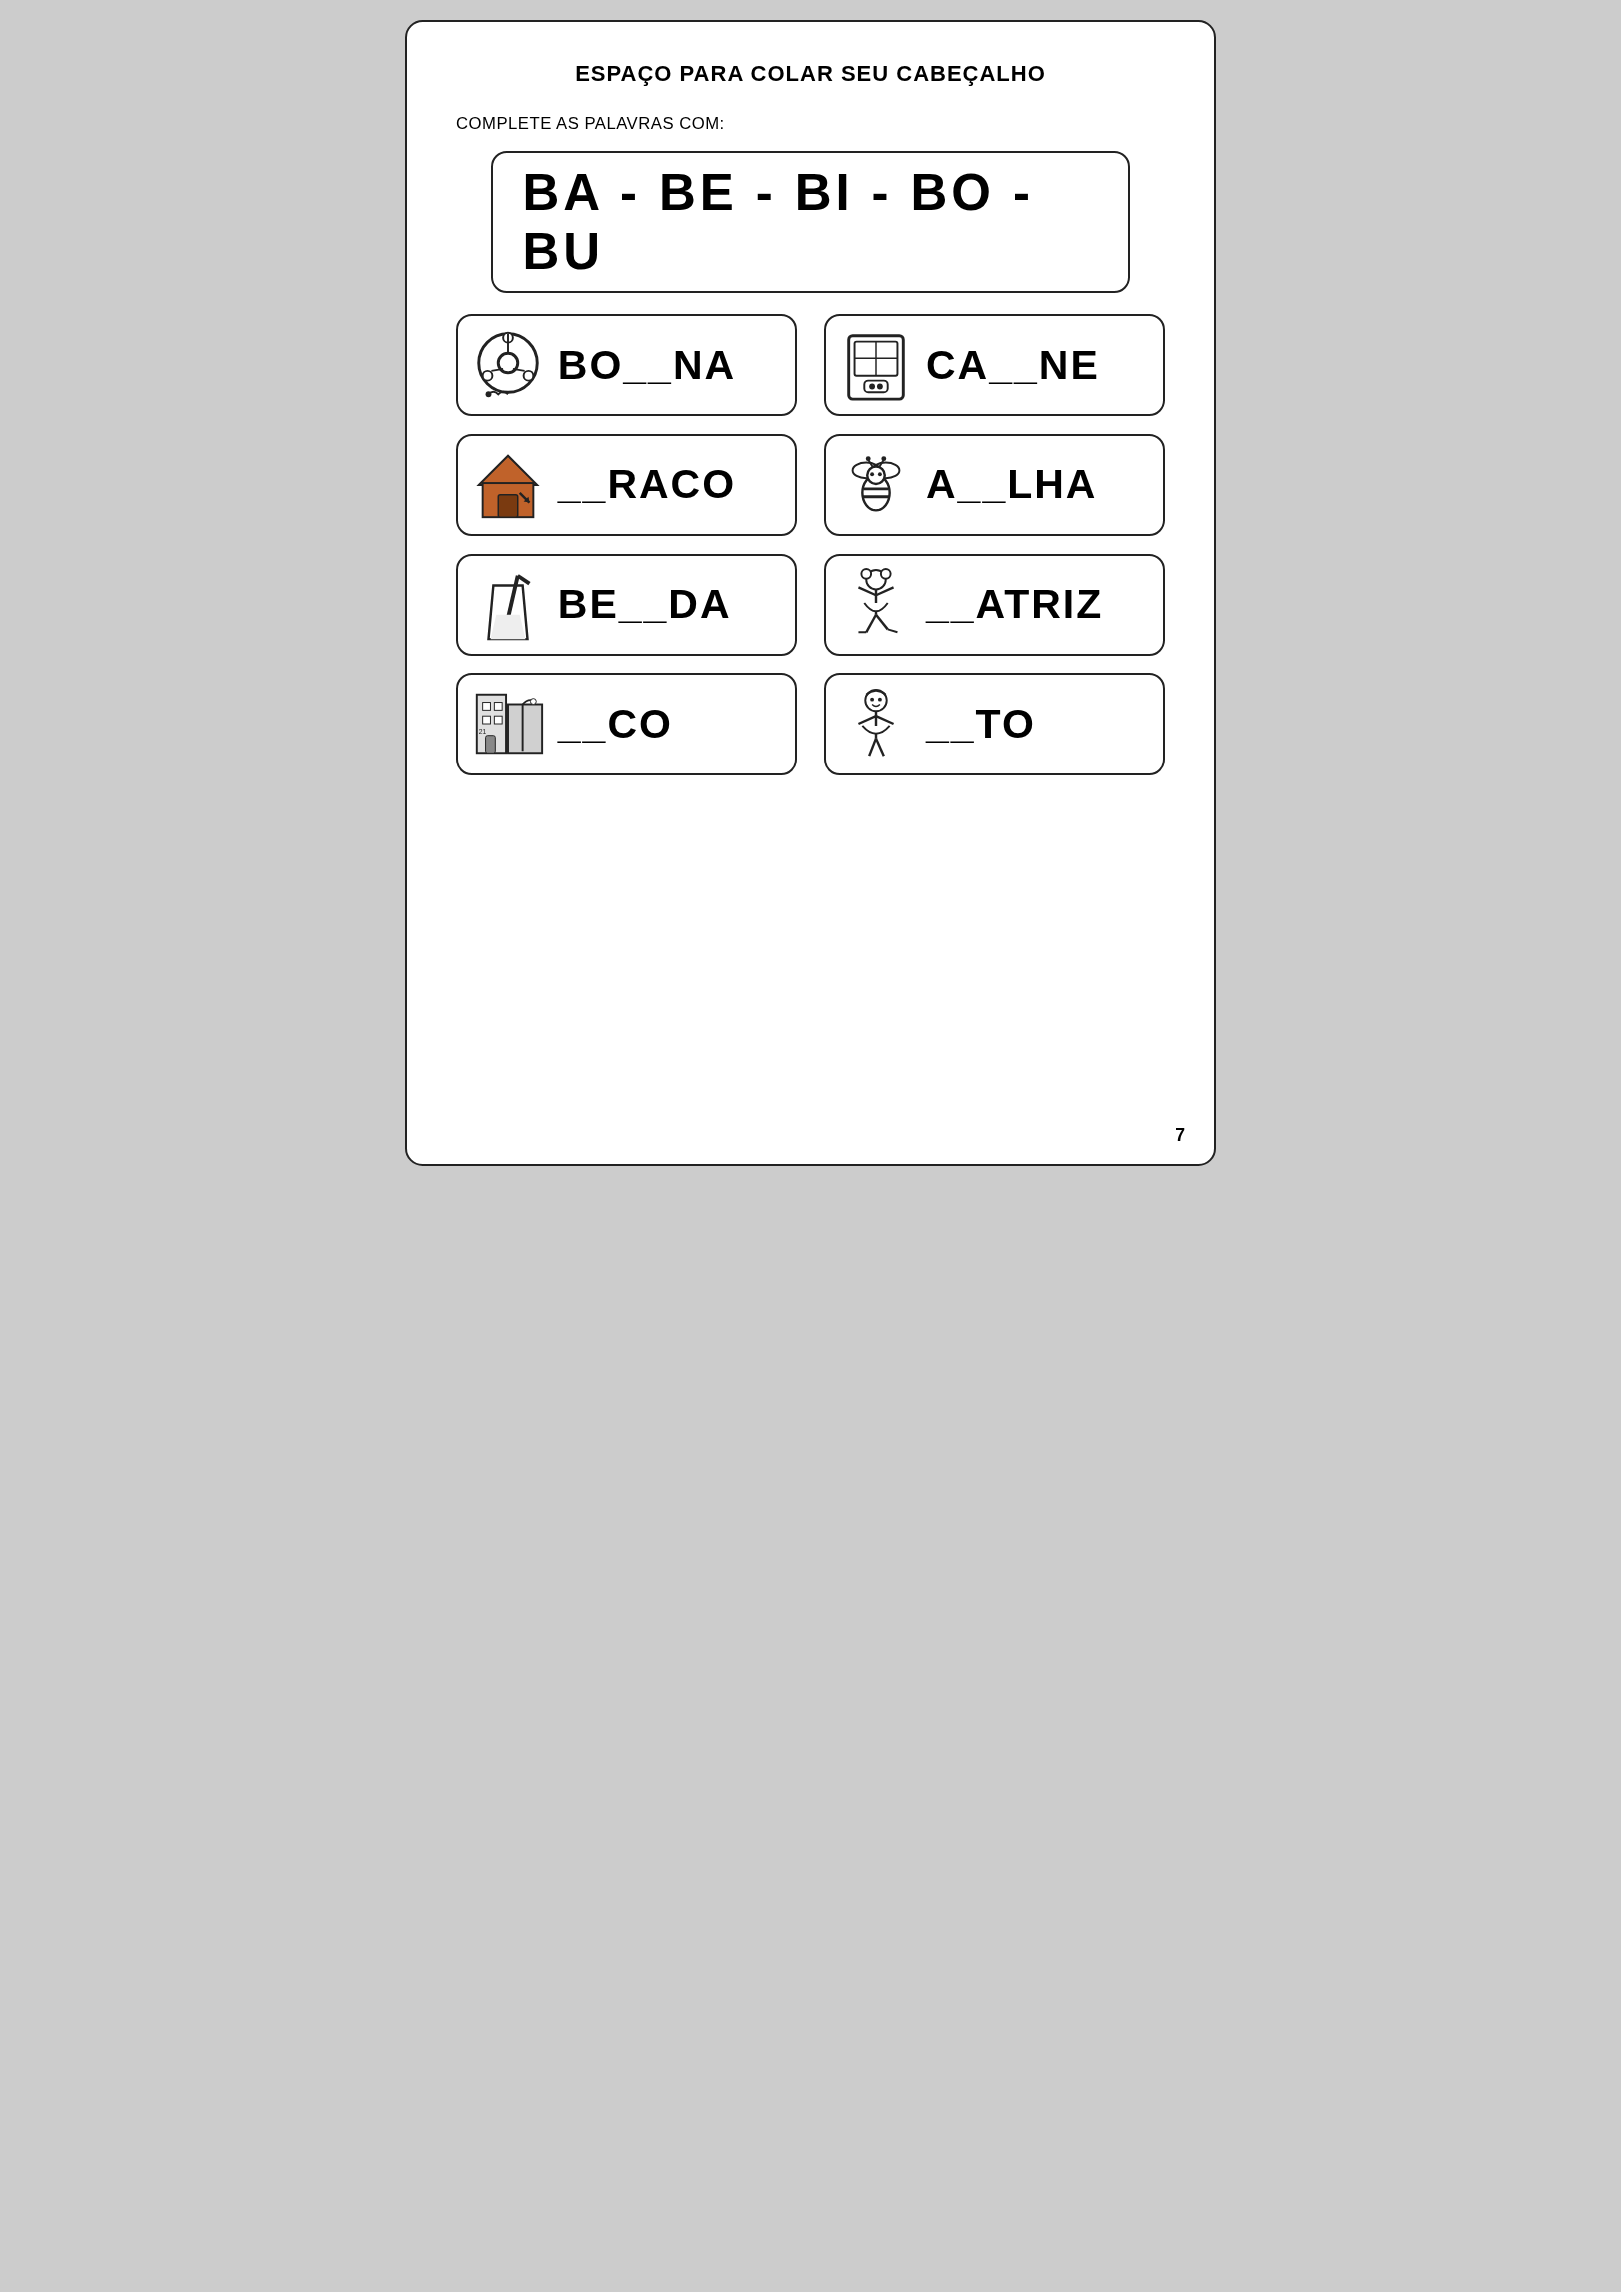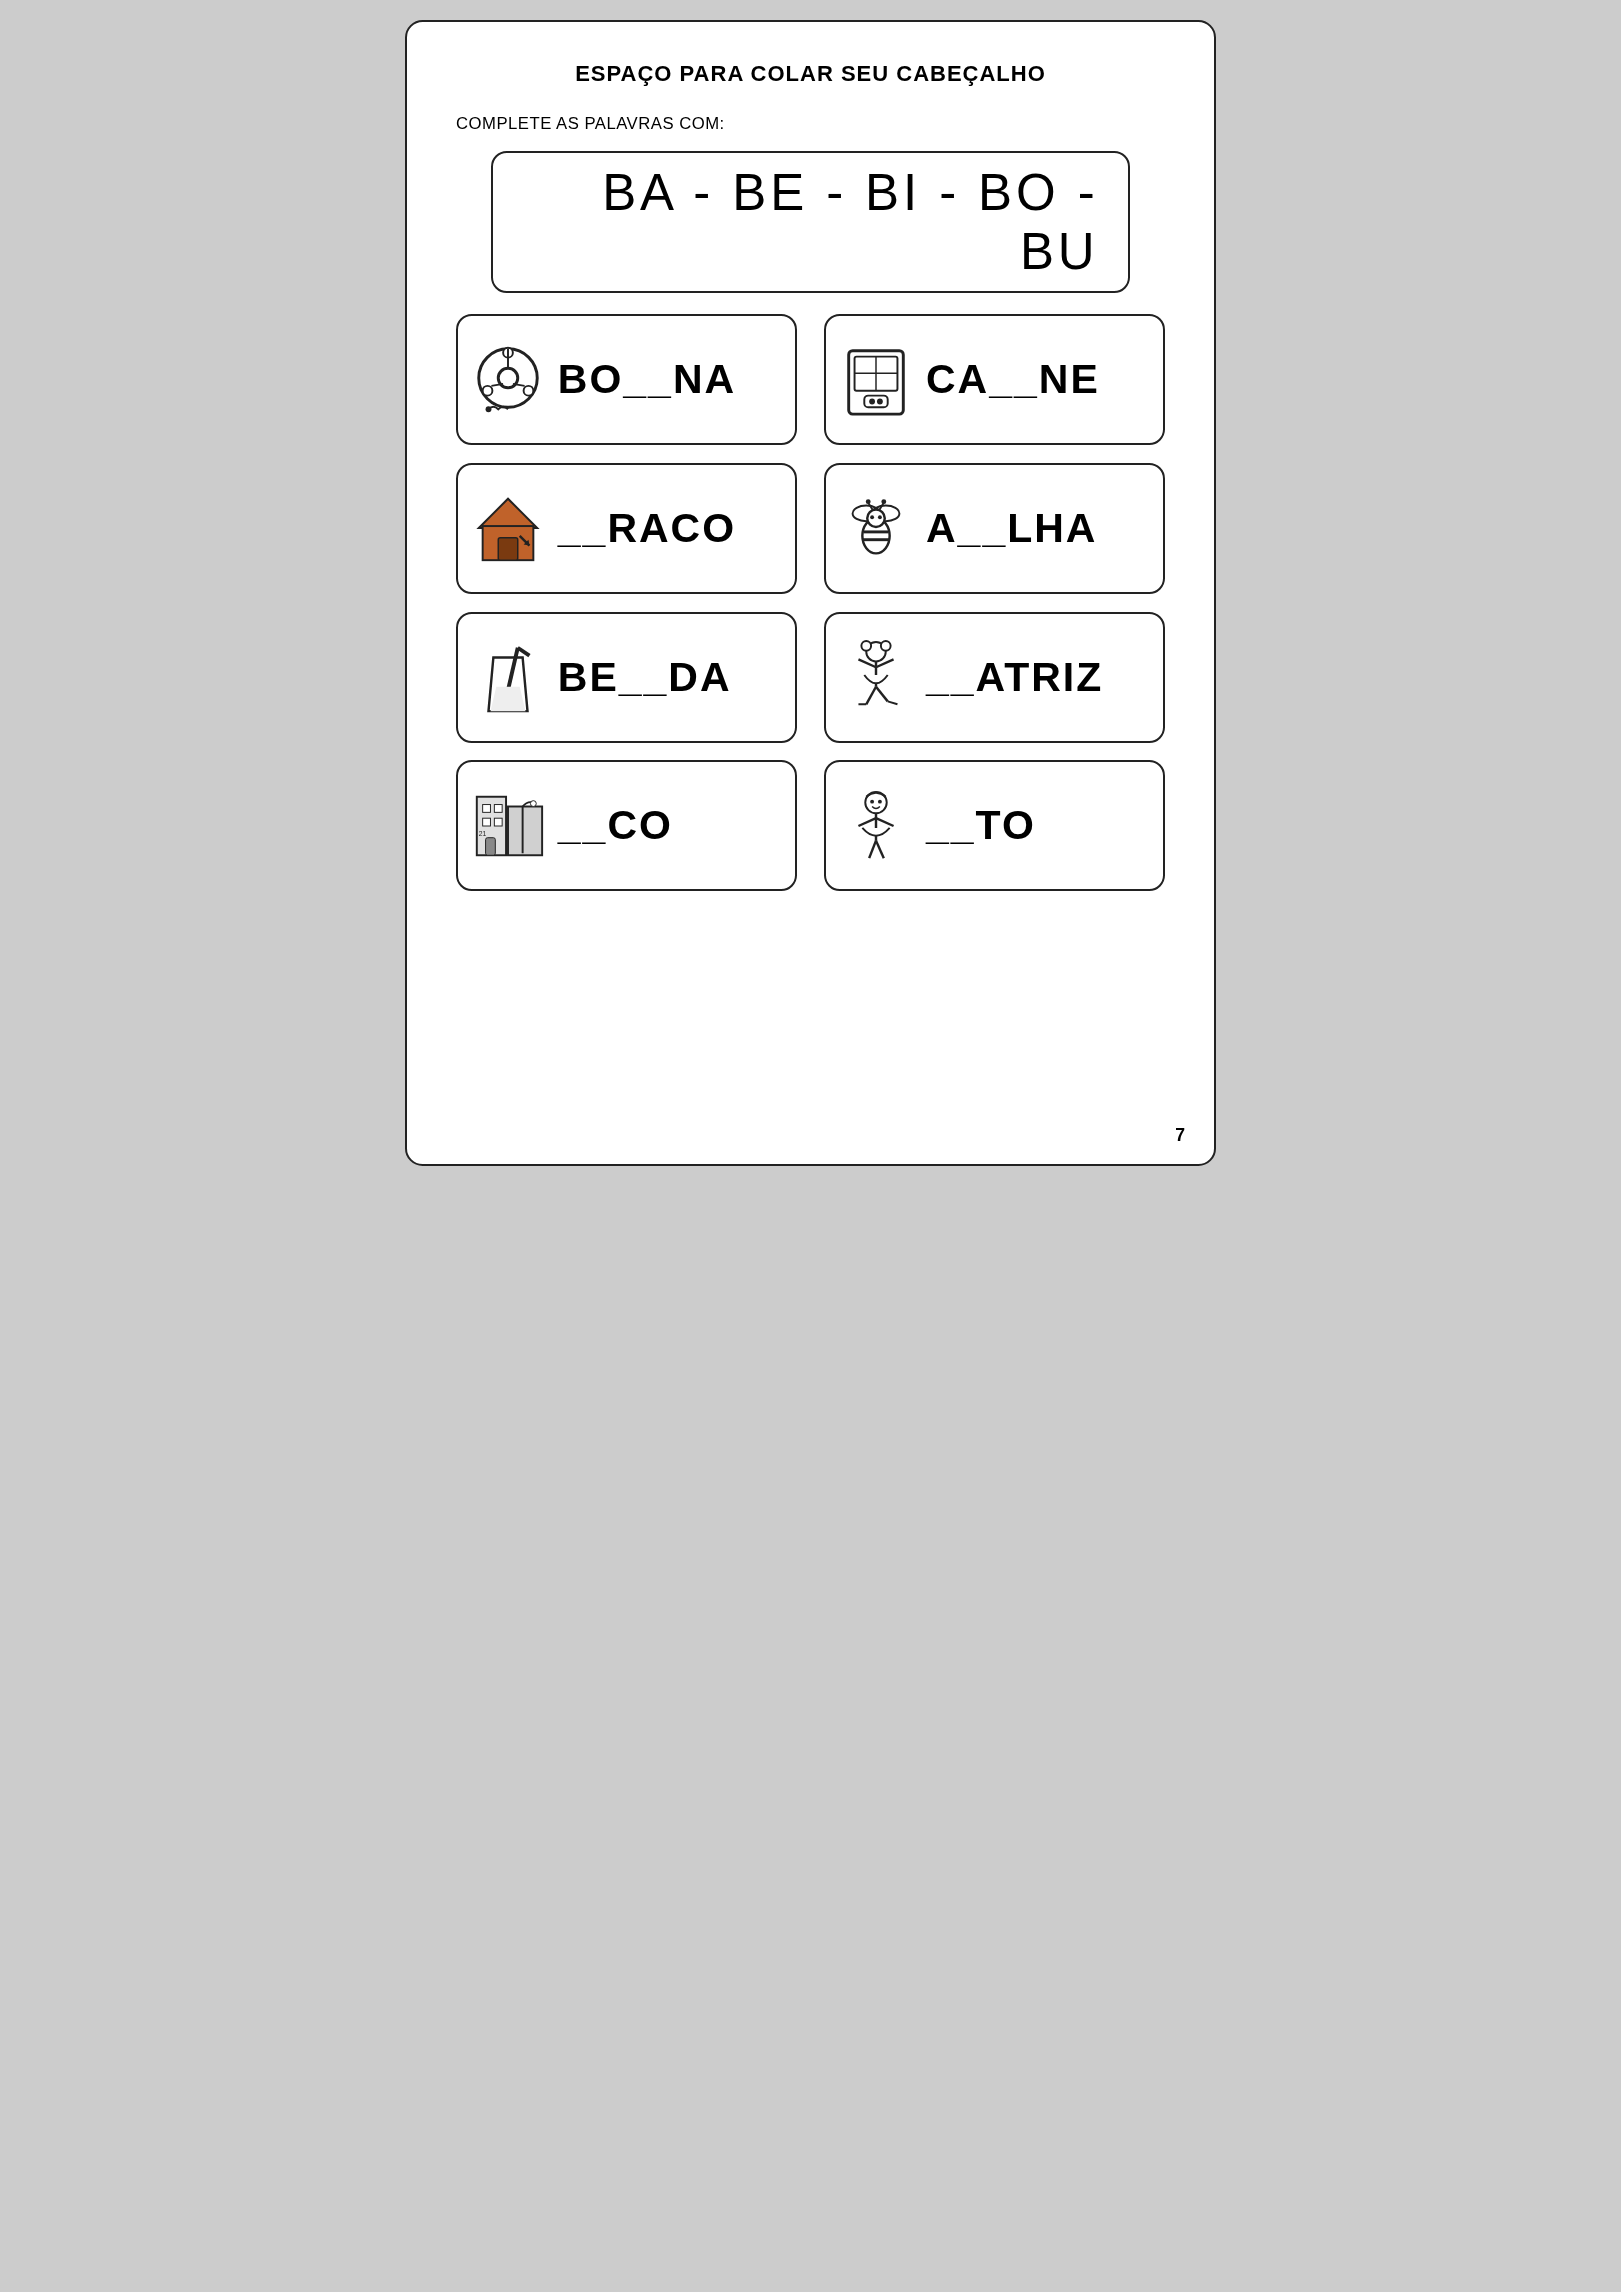--- a/index.html
+++ b/index.html
@@ -34,42 +34,42 @@
     .subtitle {
       font-size: 16.7px;
       font-weight: 400;
       margin-top: 27px;
       text-align: left;
       letter-spacing: 0.5px;
     }
     .syllable-box {
       border: 2.9px solid #222;
       border-radius: 15.7px;
-      text-align: right;
+      text-align: left;
       font-size: 51px;
-      font-weight: 400;
+      font-weight: 700;
       padding: 9.8px 29px;
       margin: 17.6px auto 21.6px auto;
       display: block;
       width: 90%;
       letter-spacing: 3.9px;
     }
     .words-grid {
       display: grid;
       grid-template-columns: 1fr 1fr;
       gap: 17.6px 27.4px;
       margin-top: 5.9px;
     }
     .word-card {
       border: 2.9px solid #222;
       border-radius: 15.7px;
       display: flex;
       align-items: center;
       padding: 5.9px 9.8px 5.9px 5.9px;
-      height: 131px;
+      height: 102px;
       overflow: hidden;
     }
     .word-img {
       width: 88px;
       height: 88px;
       flex-shrink: 0;
       display: flex;
       align-items: center;
       justify-content: center;
       margin-right: 5.9px;

